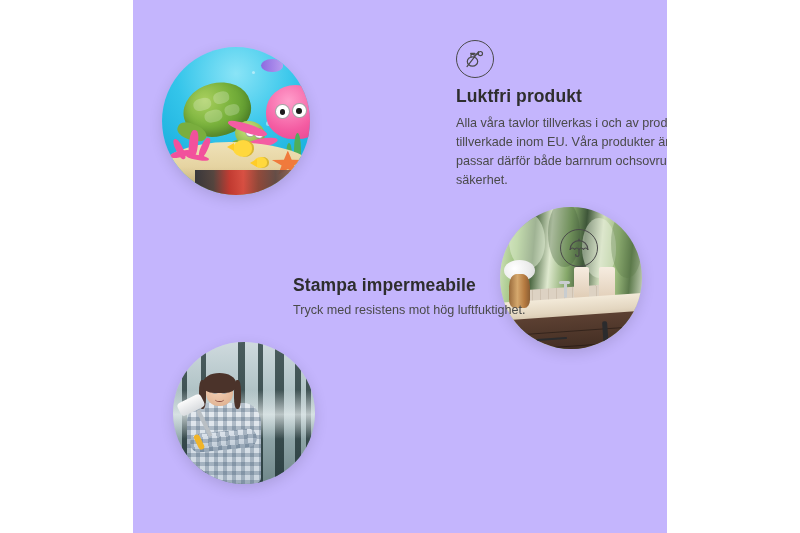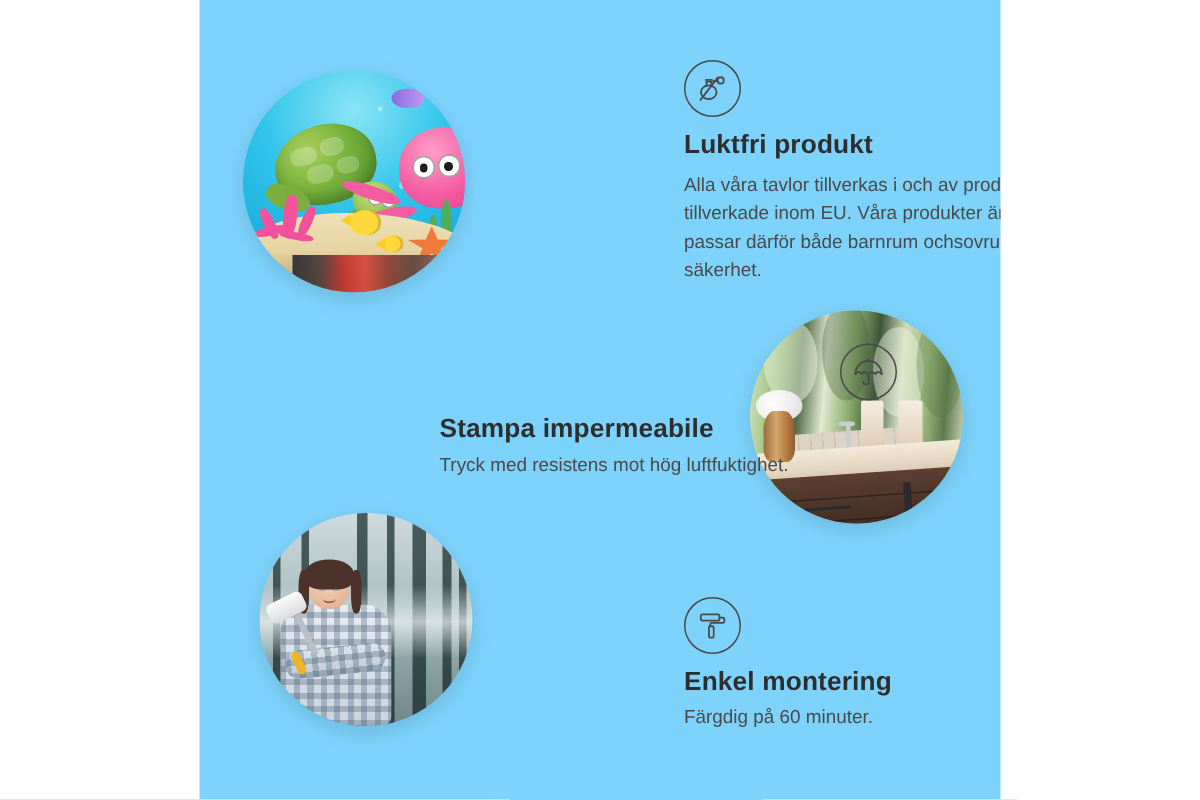--- a/index.html
+++ b/index.html
@@ -11,21 +11,21 @@
   }
   .stage{
     position:relative;
     width:800px;height:533px;
     background:#ffffff;
   }
   .panel{
     position:absolute;
     left:133px;top:0;
     width:534px;height:533px;
-    background:#7dd3fc;
+    background:#c4b5fd;
     overflow:hidden;
   }
 
   
   .bubble{
     position:absolute;
     border-radius:50%;
     overflow:hidden;
     box-shadow:0 4px 14px rgba(0,0,0,.13);
   }
@@ -381,26 +381,15 @@
           <path d="M3.2 13.4a8.8 8.8 0 0 1 17.6 0"></path>
           <path d="M3.2 13.4c1.5-1.9 3.0-1.9 4.4 0 1.5-1.9 3.0-1.9 4.4 0 1.5-1.9 3.0-1.9 4.4 0 1.5-1.9 3.0-1.9 4.4 0"></path>
           <path d="M12 13.4v5.3a1.7 1.7 0 0 1-3.4 0"></path>
           <path d="M12 4.6V3.2"></path>
         </svg>
       </div>
       <div class="f-title">Stampa impermeabile</div>
       <div class="f-desc">Tryck med resistens mot hög luftfuktighet.</div>
     </div>
 
-    <div class="feature f3">
-      <div class="ico">
-        <svg width="24" height="24" viewBox="0 0 24 24" fill="none" stroke="#4a4a4a" stroke-width="1.2" stroke-linecap="round" stroke-linejoin="round">
-          <rect x="4.2" y="4.6" width="12.4" height="4.2" rx="1.1"></rect>
-          <path d="M16.6 6.7h2.3a1 1 0 0 1 1 1v1.6a1 1 0 0 1-1 1h-7.4a1 1 0 0 0-1 1v1.2"></path>
-          <rect x="9.6" y="12.5" width="3.2" height="7.6" rx="0.9"></rect>
-        </svg>
-      </div>
-      <div class="f-title">Enkel montering</div>
-      <div class="f-desc">Färgdig på 60 minuter.</div>
-    </div>
 
   </div>
 </div>
 
 </body></html>

